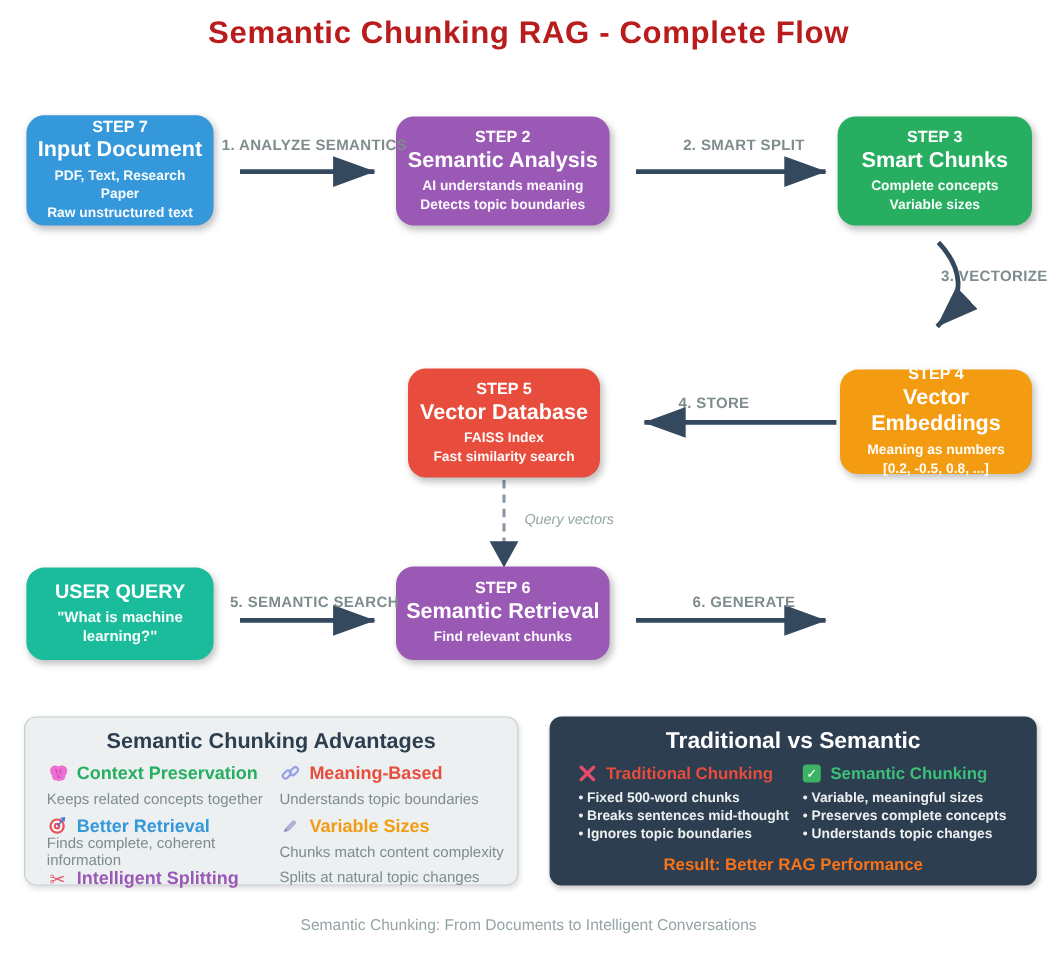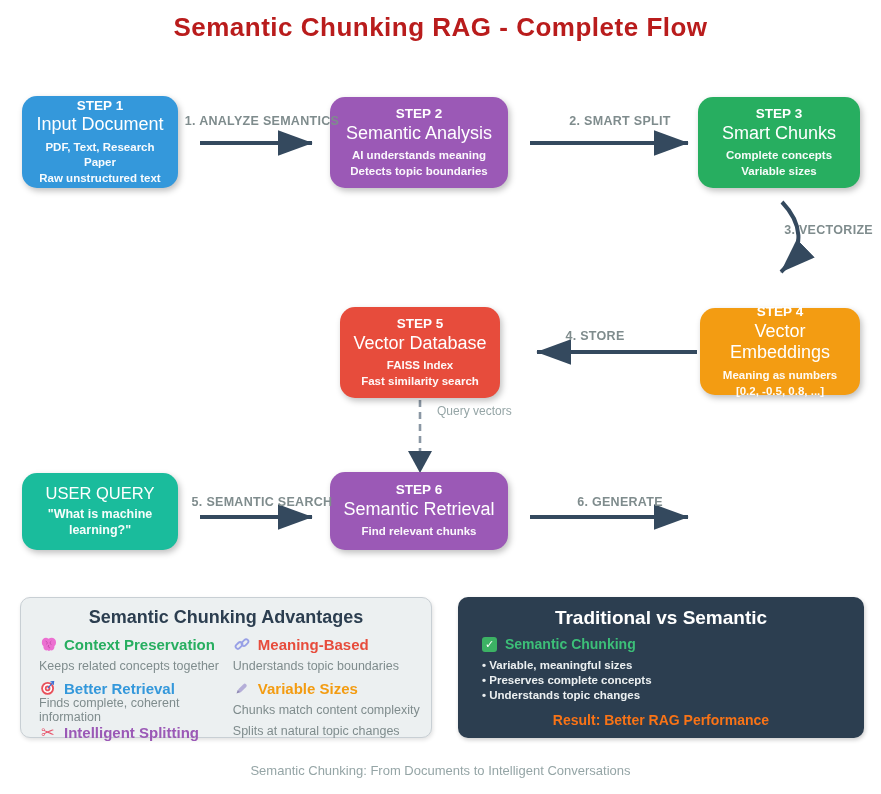--- a/index.html
+++ b/index.html
@@ -7,21 +7,21 @@
   #canvas{position:relative;width:881px;height:794px;background:#ffffff;overflow:hidden;}
 
   .page-title{position:absolute;left:0;right:0;top:12px;text-align:center;
     font-size:26px;font-weight:bold;color:#b91c1c;letter-spacing:.5px;}
 
   
   .fbox{position:absolute;border-radius:15px;color:#fff;display:flex;flex-direction:column;
     align-items:center;justify-content:center;text-align:center;z-index:2;
     box-shadow:2px 3px 6px rgba(0,0,0,.25);padding:4px 8px;box-sizing:border-box;}
   .fbox .step{font-size:13.5px;font-weight:bold;line-height:1.25;}
-  .fbox .btitle{font-size:18px;font-weight:normal;line-height:1.2;margin-bottom:4px;}
+  .fbox .btitle{font-size:18px;font-weight:bold;line-height:1.2;margin-bottom:4px;}
   .fbox .bsub{font-size:11.5px;font-weight:bold;line-height:1.35;color:rgba(255,255,255,.96);}
   .bg-blue{background:#3498db;}
   .bg-purple{background:#9b59b6;}
   .bg-green{background:#27ae60;}
   .bg-orange{background:#f39c12;}
   .bg-red{background:#e74c3c;}
   .bg-teal{background:#1abc9c;}
   .bg-dark{background:#2c3e50;}
 
   
@@ -88,24 +88,24 @@
     <path d="M200 517 L312 517" stroke="#34495e" stroke-width="4" fill="none" marker-end="url(#ah)"></path>
     <path d="M530 517 L688 517" stroke="#34495e" stroke-width="4" fill="none" marker-end="url(#ah)"></path>
   </svg>
 
   <div class="alabel center" style="left:182px;top:114px;width:160px;">1. ANALYZE SEMANTICS</div>
   <div class="alabel center" style="left:540px;top:114px;width:160px;">2. SMART SPLIT</div>
   <div class="alabel right" style="left:765px;top:223px;width:108px;">3. VECTORIZE</div>
   <div class="alabel center" style="left:515px;top:329px;width:160px;">4. STORE</div>
   <div class="alabel center" style="left:182px;top:495px;width:160px;">5. SEMANTIC SEARCH</div>
   <div class="alabel center" style="left:540px;top:495px;width:160px;">6. GENERATE</div>
-  <div class="qlabel" style="left:437px;top:404px;">Query vectors</div>
+  <div class="qlabel" style="left:437px;top:426px;font-style:italic;">Query vectors</div>
 
   <div class="fbox bg-blue" style="left:22px;top:96px;width:156px;height:92px;">
-    <div class="step">STEP 1</div>
+    <div class="step">STEP 7</div>
     <div class="btitle">Input Document</div>
     <div class="bsub">PDF, Text, Research Paper</div>
     <div class="bsub">Raw unstructured text</div>
   </div>
 
   <div class="fbox bg-purple" style="left:330px;top:97px;width:178px;height:91px;">
     <div class="step">STEP 2</div>
     <div class="btitle">Semantic Analysis</div>
     <div class="bsub">AI understands meaning</div>
     <div class="bsub">Detects topic boundaries</div>
@@ -205,20 +205,35 @@
         <span>Intelligent Splitting</span>
       </div>
       <div class="adv-desc">Splits at natural topic changes</div>
 
     </div>
   </div>
 
   <div class="panel-cmp">
     <h2>Traditional vs Semantic</h2>
     <div class="cmp-cols">
+      <div class="cmp-col">
+        <div class="cmp-head trad">
+          <span style="display:inline-flex;">
+            <svg width="15" height="15" viewBox="0 0 16 16">
+              <path d="M2.5 2.5 L13.5 13.5 M13.5 2.5 L2.5 13.5" stroke="#ea4b6d" stroke-width="3" stroke-linecap="round"></path>
+            </svg>
+          </span>
+          <span>Traditional Chunking</span>
+        </div>
+        <ul class="cmp-list">
+          <li>Fixed 500-word chunks</li>
+          <li>Breaks sentences mid-thought</li>
+          <li>Ignores topic boundaries</li>
+        </ul>
+      </div>
       <div class="cmp-col">
         <div class="cmp-head sem">
           <span class="check-box">✓</span>
           <span>Semantic Chunking</span>
         </div>
         <ul class="cmp-list">
           <li>Variable, meaningful sizes</li>
           <li>Preserves complete concepts</li>
           <li>Understands topic changes</li>
         </ul>

